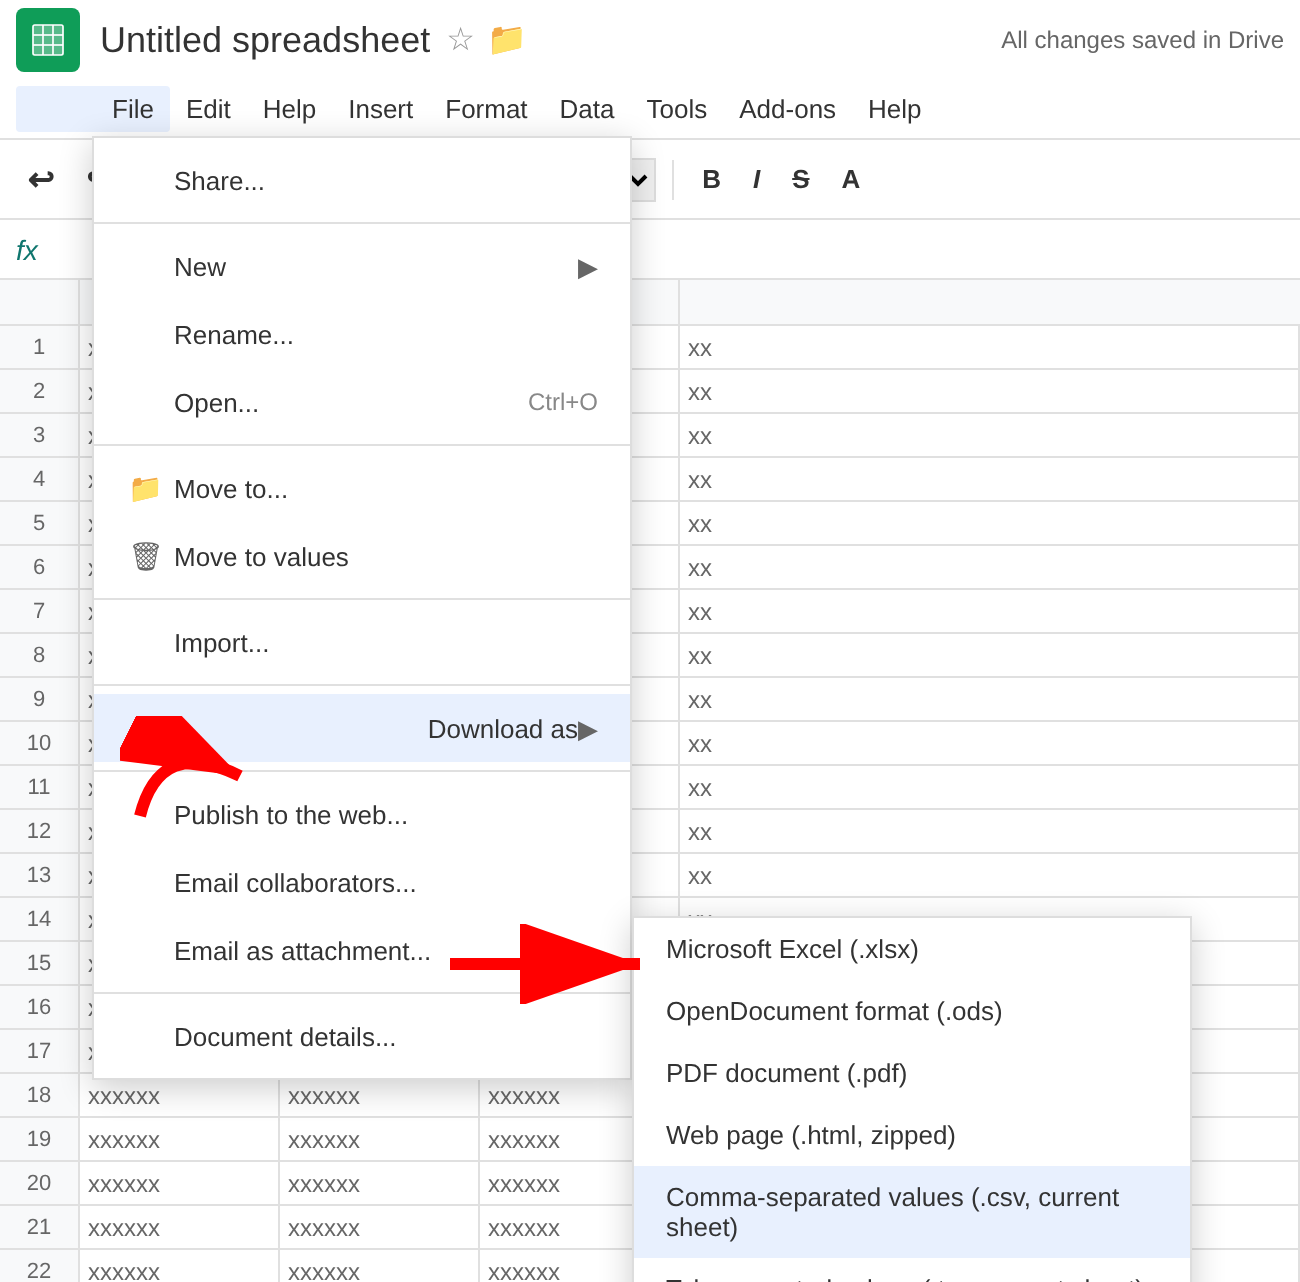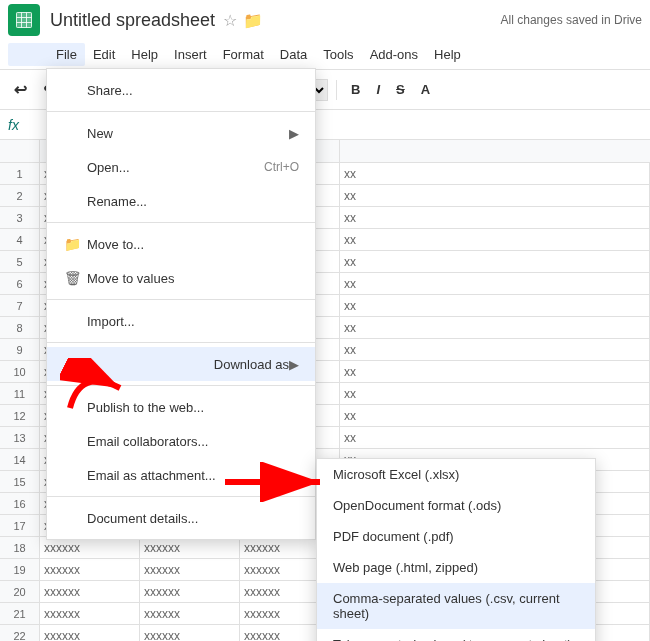--- a/index.html
+++ b/index.html
@@ -432,26 +432,26 @@
   </div>
 
   <div class="menu-section">
     <div class="menu-row">
       <span class="menu-icon"></span>
       <span class="menu-row-label">New</span>
       <span class="menu-row-arrow">▶</span>
     </div>
     <div class="menu-row">
       <span class="menu-icon"></span>
+      <span class="menu-row-label">Rename...</span>
+    </div>
+    <div class="menu-row">
+      <span class="menu-icon"></span>
       <span class="menu-row-label">Open...</span>
       <span class="menu-row-shortcut">Ctrl+O</span>
-    </div>
-    <div class="menu-row">
-      <span class="menu-icon"></span>
-      <span class="menu-row-label">Rename...</span>
     </div>
   </div>
 
   <div class="menu-section">
     <div class="menu-row">
       <span class="menu-icon">📁</span>
       <span class="menu-row-label">Move to...</span>
     </div>
     <div class="menu-row">
       <span class="menu-icon">🗑</span>

